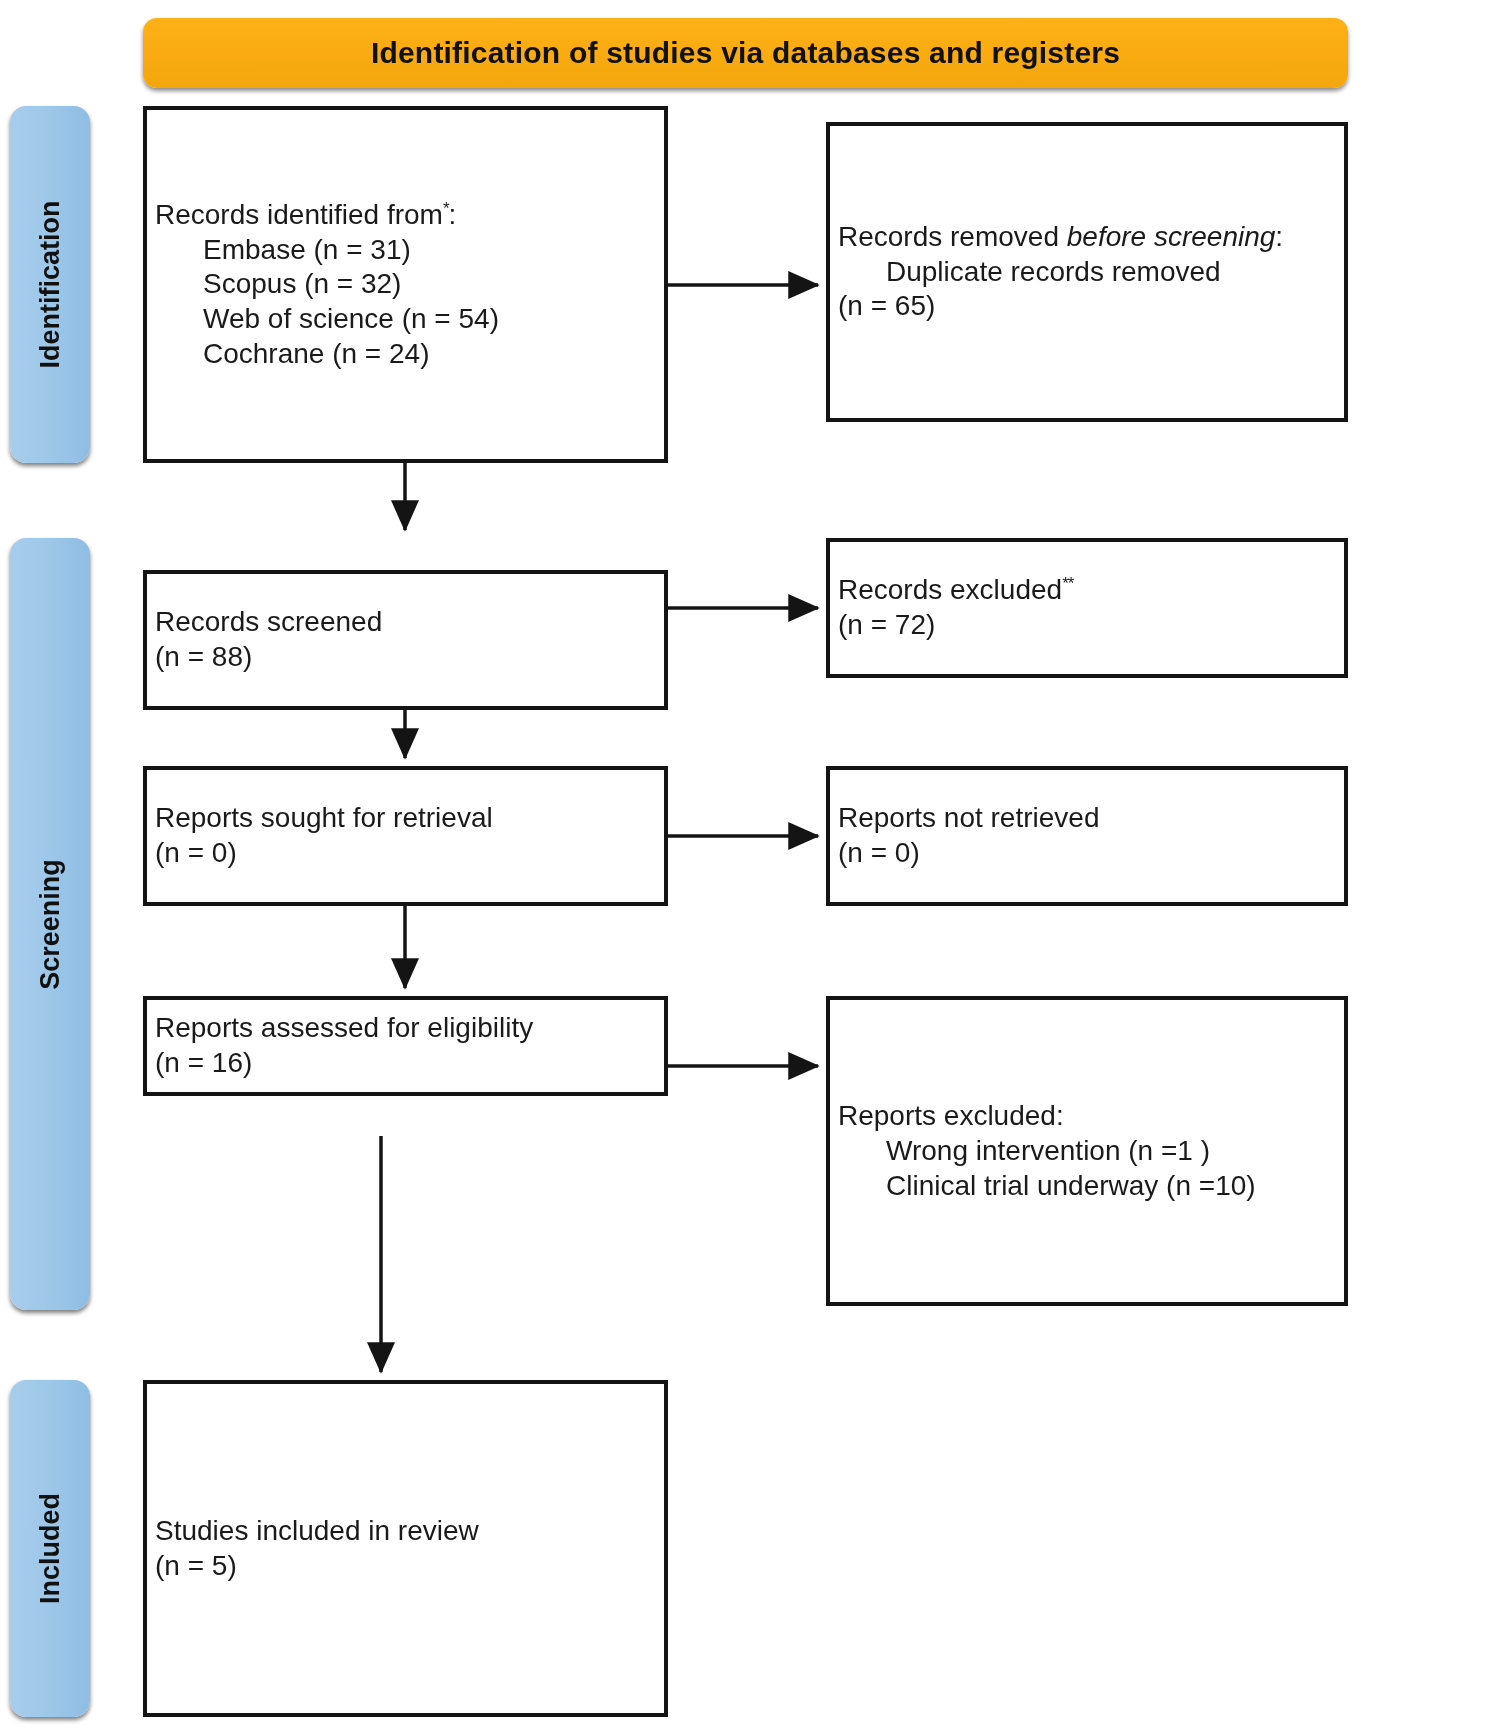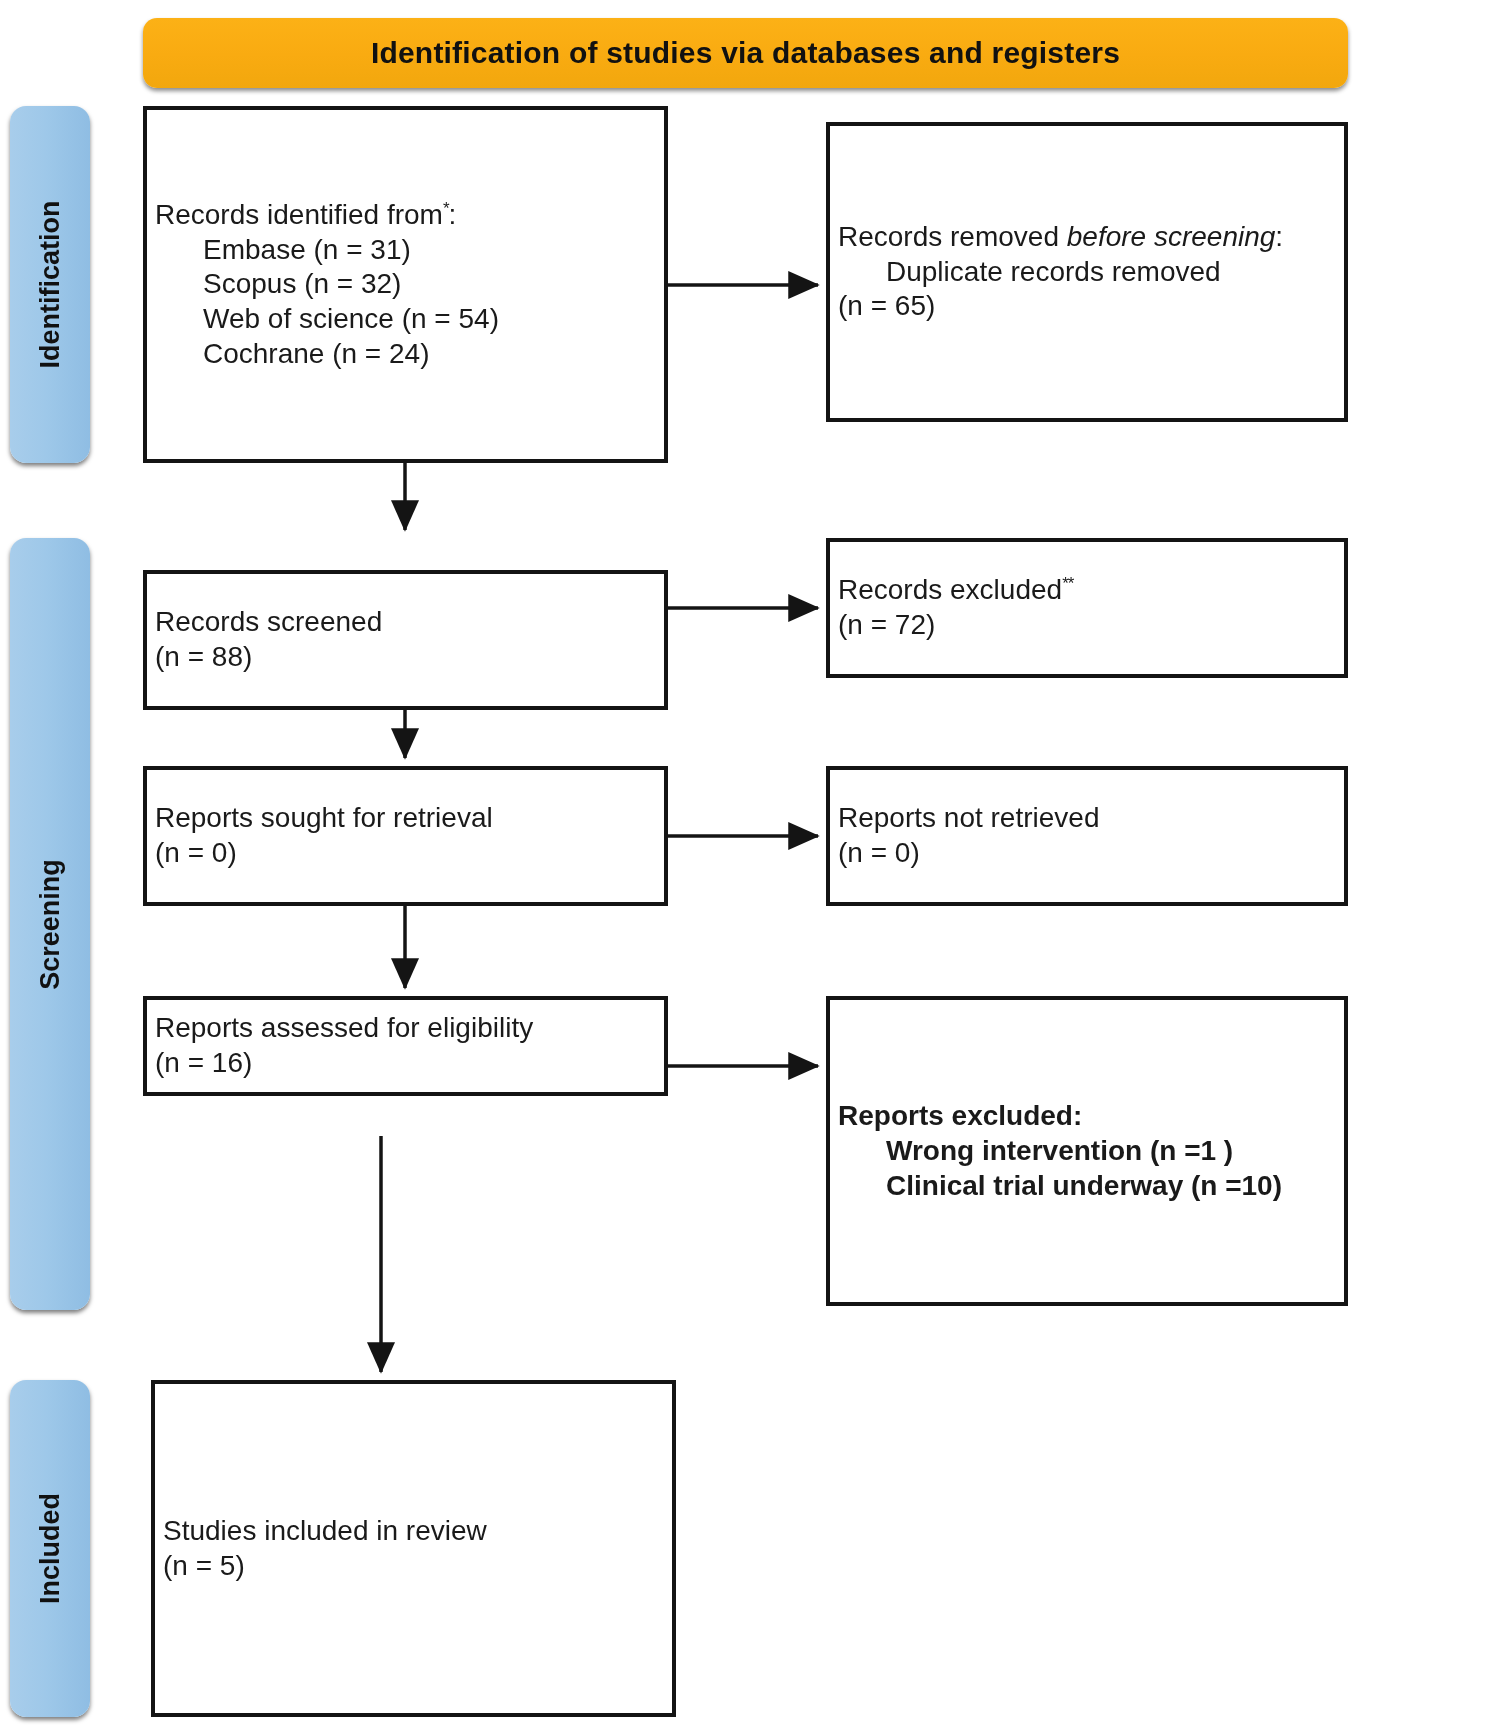--- a/index.html
+++ b/index.html
@@ -92,32 +92,32 @@
     vertical-align: super;
     letter-spacing: -1px;
   }
   .flow-box em.ital { font-style: italic; }
 
   
   #box-identified       { left: 143px; top: 106px;  width: 525px; height: 357px; }
   #box-screened         { left: 143px; top: 570px;  width: 525px; height: 140px; }
   #box-sought           { left: 143px; top: 766px;  width: 525px; height: 140px; }
   #box-assessed         { left: 143px; top: 996px;  width: 525px; height: 100px; }
-  #box-included         { left: 151px; top: 1380px; width: 525px; height: 337px; }
+  #box-included         { left: 143px; top: 1380px; width: 525px; height: 337px; }
 
   
   #box-removed          { left: 826px; top: 106px;  width: 522px; height: 300px; margin-top: 16px; }
   #box-excluded-records { left: 826px; top: 538px;  width: 522px; height: 140px; }
   #box-not-retrieved    { left: 826px; top: 766px;  width: 522px; height: 140px; }
   #box-reports-excluded { left: 826px; top: 996px;  width: 522px; height: 310px; }
 
   
   #box-identified  .stack { margin-top: 0; }
   #box-removed     .stack { margin-top: 0; }
-  #box-reports-excluded .stack { margin-top: 1px; font-weight: bold; }
+  #box-reports-excluded .stack { margin-top: 1px; }
   #box-included    .stack { margin-top: 0; }
 
   
   #connectors {
     position: absolute;
     left: 0; top: 0;
     width: 1500px;
     height: 1732px;
     pointer-events: none;
   }

